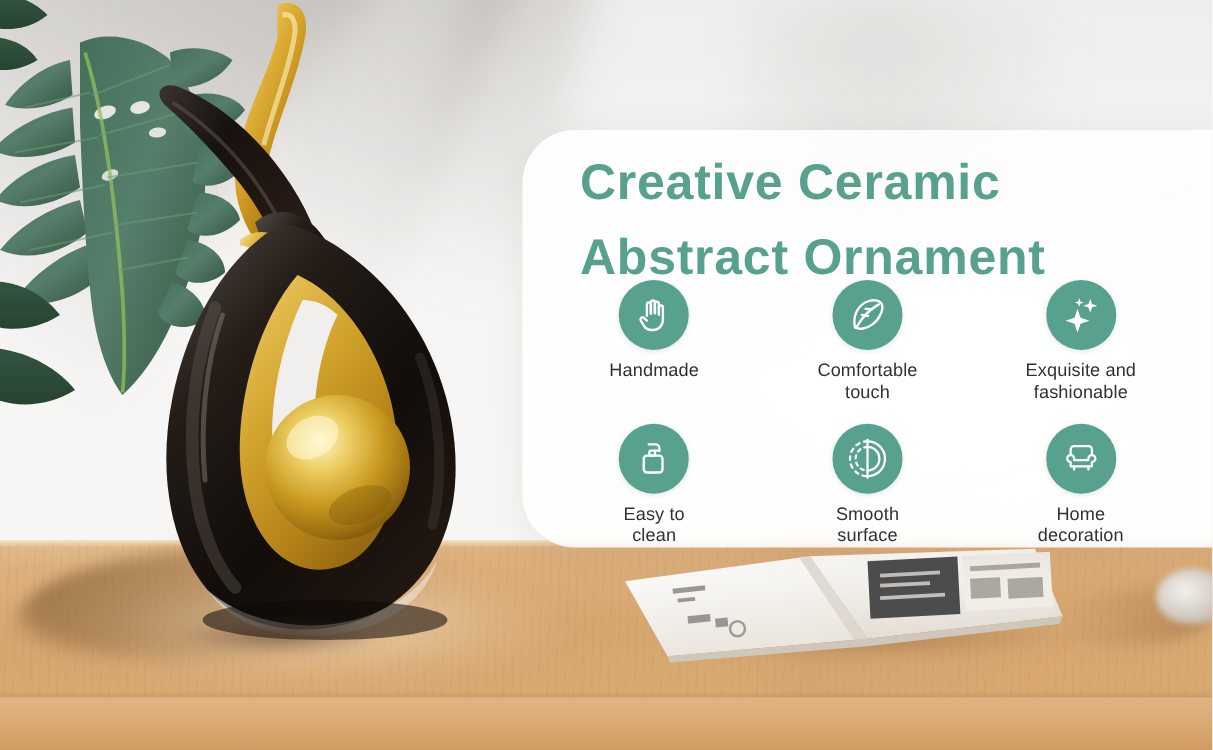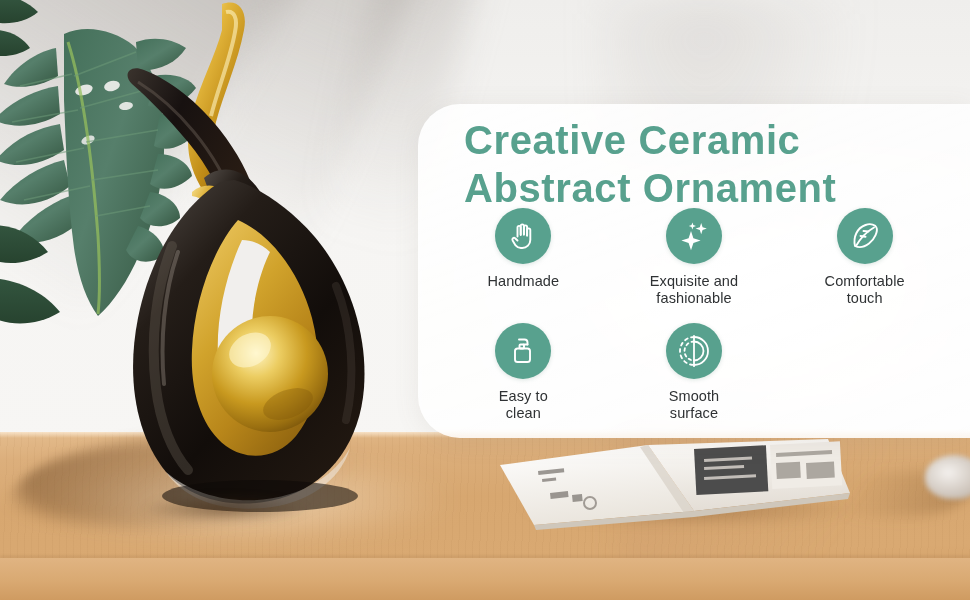--- a/index.html
+++ b/index.html
@@ -186,29 +186,29 @@
     backdrop-filter: blur(2px);
     box-shadow: 0 4px 26px rgba(120,110,100,.10);
   }
 
   .panel-title {
     position: absolute;
     left: 46px; top: 12px;
     width: 500px;
     color: #58a18e;
     font-size: 40px;
-    line-height: 48px;
+    line-height: 60px;
     font-weight: 700;
     letter-spacing: .6px;
     white-space: pre-line;
   }
 
   .features {
     position: absolute;
-    left: 20px; top: 104px;
+    left: 20px; top: 120px;
     width: 512px;
     display: grid;
     grid-template-columns: repeat(3, 1fr);
     row-gap: 16px;
   }
   .feature {
     display: flex;
     flex-direction: column;
     align-items: center;
   }
@@ -478,42 +478,42 @@
             <path d="M21.1 16.5 V11 a1.6 1.6 0 0 1 3.2 0 V21
                      a8 8 0 0 1 -8 8 h-1.4 a7 7 0 0 1 -5.3 -2.6 L 6.6 21.4
                      a1.7 1.7 0 0 1 2.5 -2.2 L 11.5 21.5"></path>
           </svg>
         </div>
         <div class="feature-label">Handmade</div>
       </div>
 
       <div class="feature">
         <div class="feature-icon">
-          <svg width="34" height="34" viewBox="0 0 34 34" fill="#ffffff">
-            <path d="M14 12 L16.4 19.2 L23.6 21.6 L16.4 24 L14 31.2 L11.6 24 L4.4 21.6 L11.6 19.2 Z"></path>
-            <path d="M24.2 4 L25.6 8.2 L29.8 9.6 L25.6 11 L24.2 15.2 L22.8 11 L18.6 9.6 L22.8 8.2 Z"></path>
-            <path d="M15.4 3.4 L16.3 6.1 L19 7 L16.3 7.9 L15.4 10.6 L14.5 7.9 L11.8 7 L14.5 6.1 Z"></path>
-          </svg>
-        </div>
-        <div class="feature-label">Exquisite and
-fashionable</div>
-      </div>
-
-      <div class="feature">
-        <div class="feature-icon">
           <svg width="34" height="34" viewBox="0 0 34 34" fill="none" stroke="#ffffff" stroke-width="1.9" stroke-linecap="round" stroke-linejoin="round">
             <path d="M7 27 C 5 18 9 9 17.5 6 C 23 4 27.5 6 28.5 8.5
                      C 30 12 27 20 21 24.5 C 16 28.2 10.5 28.8 7 27 Z"></path>
             <path d="M8 27 C 12 20 18 13 26 8.5"></path>
             <path d="M15.5 12 L 20.5 12.5"></path>
             <path d="M12.5 17 L 17.5 17.8"></path>
           </svg>
         </div>
         <div class="feature-label">Comfortable
 touch</div>
+      </div>
+
+      <div class="feature">
+        <div class="feature-icon">
+          <svg width="34" height="34" viewBox="0 0 34 34" fill="#ffffff">
+            <path d="M14 12 L16.4 19.2 L23.6 21.6 L16.4 24 L14 31.2 L11.6 24 L4.4 21.6 L11.6 19.2 Z"></path>
+            <path d="M24.2 4 L25.6 8.2 L29.8 9.6 L25.6 11 L24.2 15.2 L22.8 11 L18.6 9.6 L22.8 8.2 Z"></path>
+            <path d="M15.4 3.4 L16.3 6.1 L19 7 L16.3 7.9 L15.4 10.6 L14.5 7.9 L11.8 7 L14.5 6.1 Z"></path>
+          </svg>
+        </div>
+        <div class="feature-label">Exquisite and
+fashionable</div>
       </div>
 
       <div class="feature">
         <div class="feature-icon">
           <svg width="34" height="34" viewBox="0 0 34 34" fill="none" stroke="#ffffff" stroke-width="1.9" stroke-linecap="round" stroke-linejoin="round">
             <path d="M13 5.5 h5.5 a3 3 0 0 1 3 3 v2"></path>
             <path d="M21.5 10.5 h-4"></path>
             <rect x="13.5" y="10.5" width="4.5" height="4" rx="1"></rect>
             <rect x="9" y="14.5" width="15" height="13.5" rx="2.6"></rect>
           </svg>
@@ -529,17 +529,30 @@
             <path d="M17 7.5 A9.5 9.5 0 0 1 17 26.5"></path>
             <path d="M17 1.8 V32.2"></path>
             <path d="M17 3 A14 14 0 0 0 17 31" stroke-dasharray="3 3.6"></path>
             <path d="M17 7.5 A9.5 9.5 0 0 0 17 26.5" stroke-dasharray="2.6 3.4"></path>
           </svg>
         </div>
         <div class="feature-label">Smooth
 surface</div>
       </div>
 
+      <div class="feature">
+        <div class="feature-icon">
+          <svg width="34" height="34" viewBox="0 0 34 34" fill="none" stroke="#ffffff" stroke-width="1.8" stroke-linecap="round" stroke-linejoin="round">
+            <path d="M8.5 14 V9.5 a2.6 2.6 0 0 1 2.6 -2.6 h11.8 A2.6 2.6 0 0 1 25.5 9.5 V14"></path>
+            <path d="M8.5 14 a2.8 2.8 0 0 0 0 5.6 V23 h17 v-3.4 a2.8 2.8 0 0 0 0 -5.6
+                     a2.8 2.8 0 0 0 -2.8 2.8 V18 H11.3 v-0.8 A2.8 2.8 0 0 0 8.5 14 Z"></path>
+            <path d="M11.3 23 v2.6"></path>
+            <path d="M22.7 23 v2.6"></path>
+          </svg>
+        </div>
+        <div class="feature-label">Home
+decoration</div>
+      </div>
 
     </div>
   </div>
 
 </div>
 
 </body></html>

